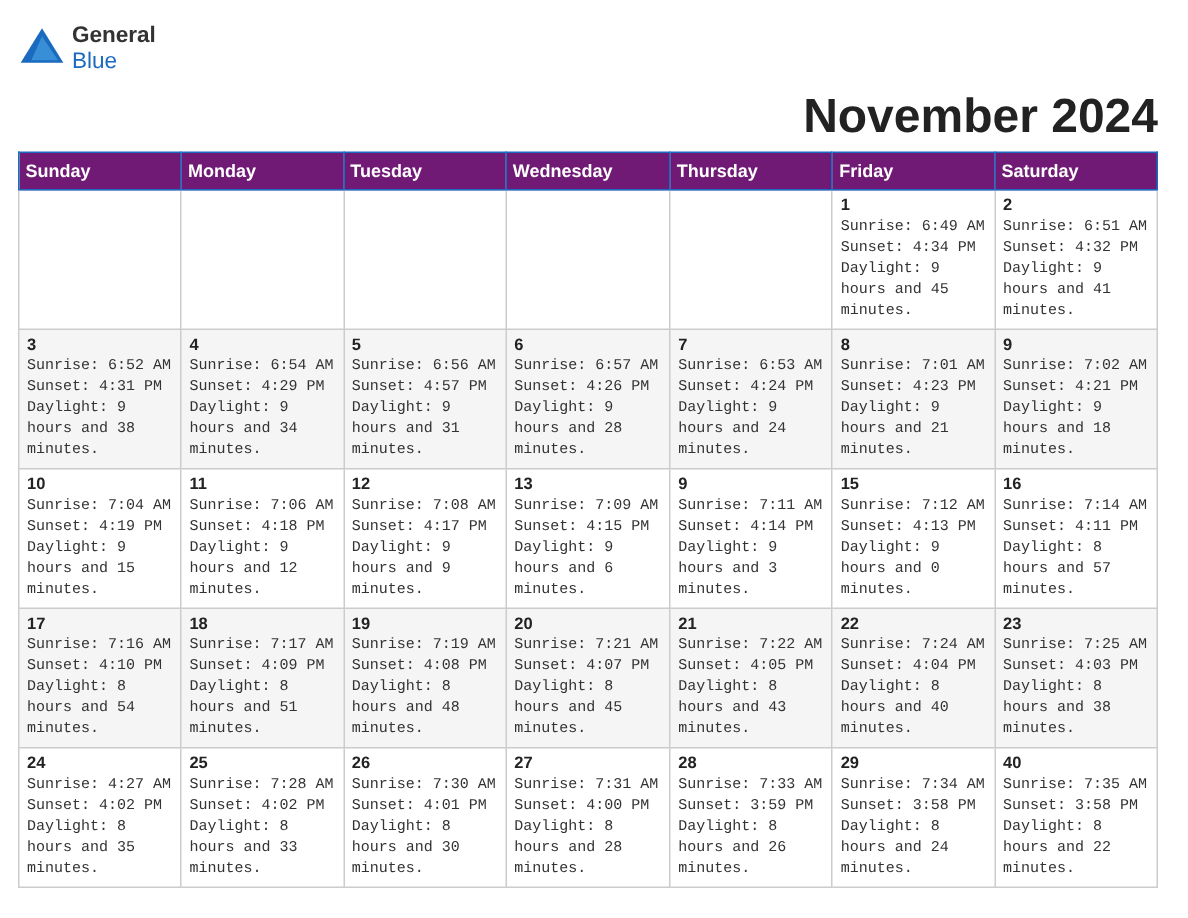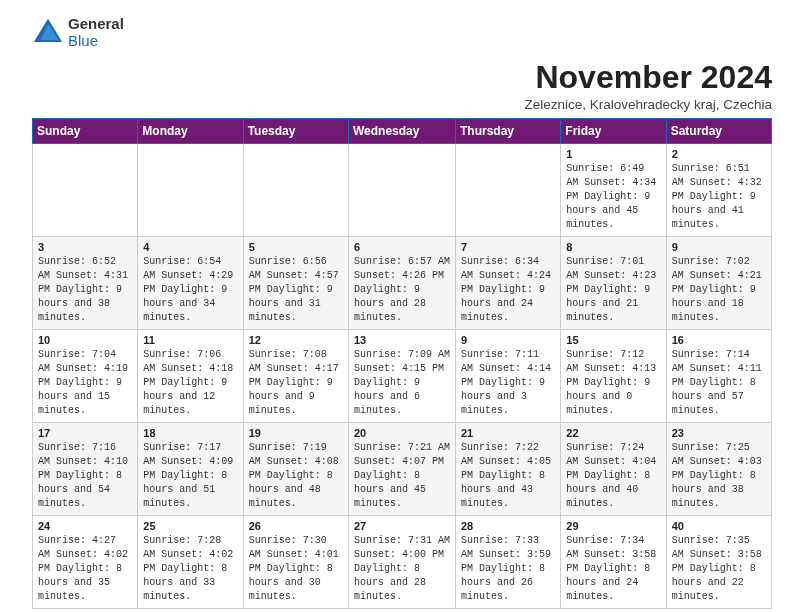--- a/index.html
+++ b/index.html
@@ -6,21 +6,21 @@
     body {
       font-family: Arial, sans-serif;
       background: #fff;
       width: 792px;
       height: 612px;
       overflow: hidden;
     }
     .page {
       width: 792px;
       height: 612px;
-      padding: 16px 20px 10px 32px;
+      padding: 16px 20px 10px 12px;
     }
     .header {
       display: flex;
       align-items: flex-start;
       justify-content: space-between;
       margin-bottom: 6px;
     }
     .logo {
       display: flex;
       align-items: center;
@@ -115,21 +115,20 @@
         <polygon points="18,2 34,28 2,28" fill="#1a6abf"></polygon>
         <polygon points="18,8 30,26 10,26" fill="#4da6e8" opacity="0.6"></polygon>
       </svg>
       <div class="logo-text">
         <span class="logo-general">General</span>
         <span class="logo-blue">Blue</span>
       </div>
     </div>
     <div class="title-block">
       <div class="main-title">November 2024</div>
-      <div class="subtitle">Zeleznice, Kralovehradecky kraj, Czechia</div>
     </div>
   </div>
 
   <table class="calendar">
     <thead>
       <tr>
         <th>Sunday</th>
         <th>Monday</th>
         <th>Tuesday</th>
         <th>Wednesday</th>
@@ -178,21 +177,21 @@
 Daylight: 9 hours and 31 minutes.</div>
           </td>
           <td>
             <span class="day-number">6</span>
             <div class="day-info">Sunrise: 6:57 AM
 Sunset: 4:26 PM
 Daylight: 9 hours and 28 minutes.</div>
           </td>
           <td>
             <span class="day-number">7</span>
-            <div class="day-info">Sunrise: 6:34 AM
+            <div class="day-info">Sunrise: 6:53 AM
 Sunset: 4:24 PM
 Daylight: 9 hours and 24 minutes.</div>
           </td>
           <td>
             <span class="day-number">8</span>
             <div class="day-info">Sunrise: 7:01 AM
 Sunset: 4:23 PM
 Daylight: 9 hours and 21 minutes.</div>
           </td>
           <td>

